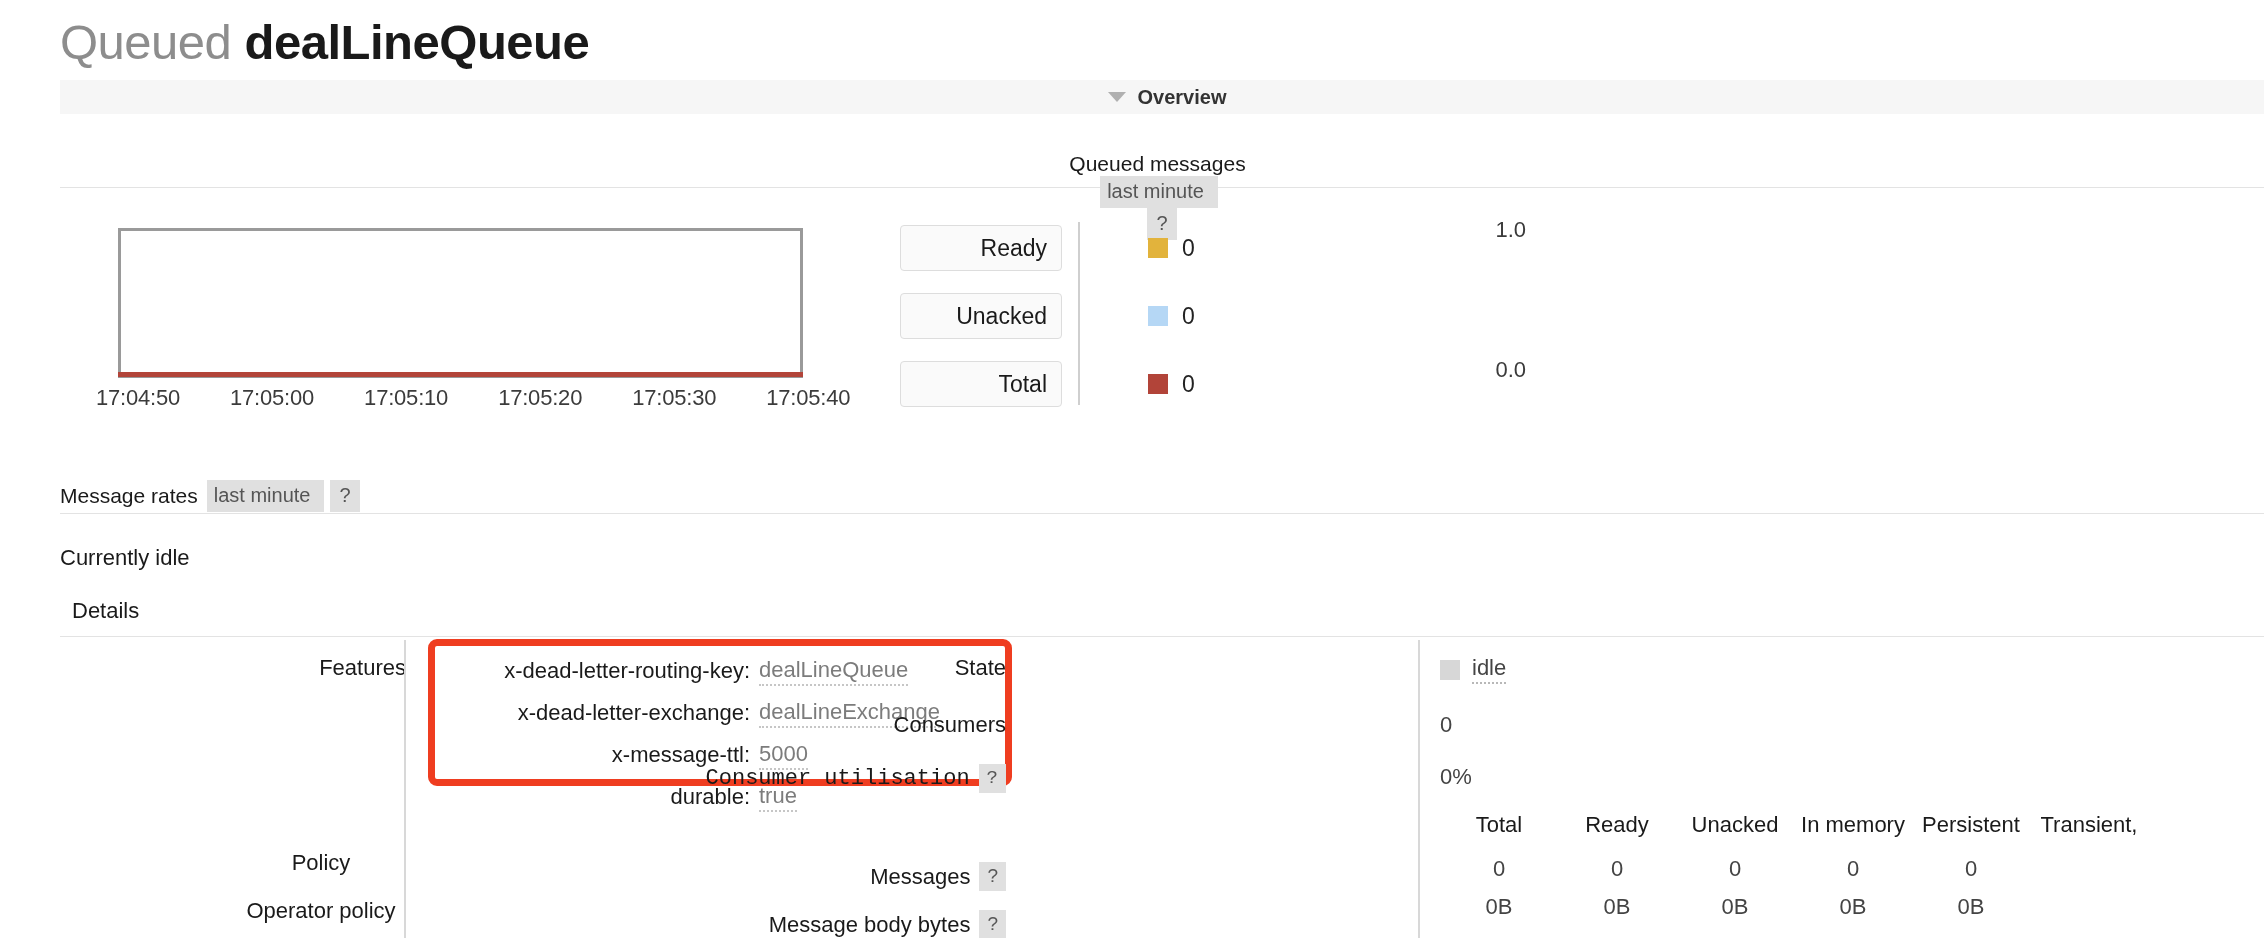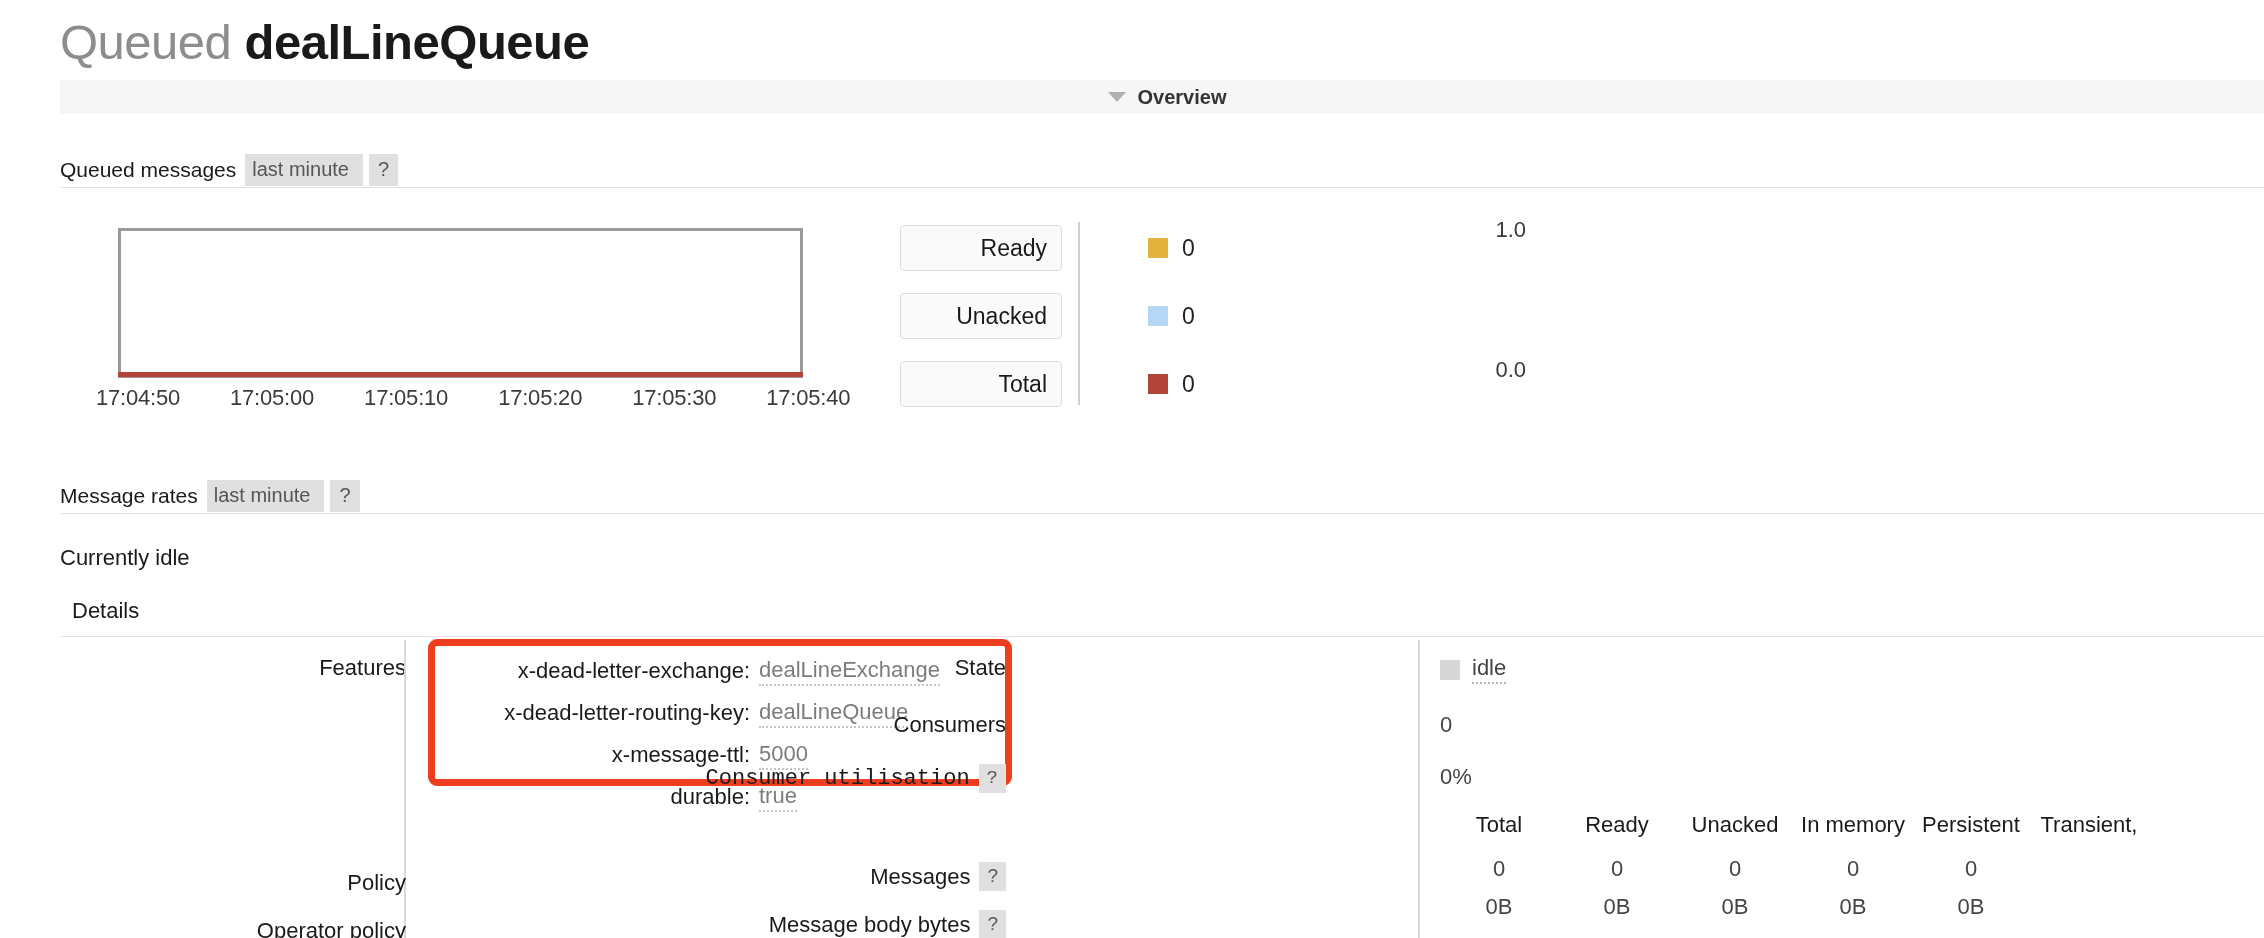--- a/index.html
+++ b/index.html
@@ -78,21 +78,21 @@
     padding: 4px 14px 5px 7px;
     margin-right: 6px;
   }
   .sub-head .help {
     background: #e0e0e0;
     color: #555555;
     font-size: 20px;
     padding: 4px 9px 5px 9px;
   }
 
-  #queued-head { top: 152px; }
+  #queued-head { top: 152px; flex-direction: column; }
   #rates-head  { top: 478px; }
 
   
   #chart-block {
     position: absolute;
     left: 60px;
     top: 210px;
     width: 1200px;
     height: 200px;
   }
@@ -272,25 +272,24 @@
     border: 7px solid #ef3d20;
     border-radius: 9px;
     box-sizing: border-box;
     pointer-events: none;
   }
 
   
   .policy-label {
     position: absolute;
     width: 170px;
-    text-align: right;
+    text-align: center;
     font-size: 22px;
     color: #1a1a1a;
     left: 236px;
-    margin-top: 20px;
   }
   #policy-label { top: 850px; }
   #oppolicy-label { top: 898px; }
 
   
   #right-divider {
     position: absolute;
     left: 1418px;
     top: 640px;
     width: 2px;
@@ -451,26 +450,26 @@
 <div id="currently-idle">Currently idle</div>
 
 <div id="details-label">Details</div>
 <div id="details-rule"></div>
 
 <div id="features-label">Features</div>
 <div id="features-divider"></div>
 
 <div id="features-list">
   <div class="feat-row">
+    <span class="feat-key">x-dead-letter-routing-key:</span>
+    <span class="feat-val">dealLineQueue</span>
+  </div>
+  <div class="feat-row">
     <span class="feat-key">x-dead-letter-exchange:</span>
     <span class="feat-val">dealLineExchange</span>
-  </div>
-  <div class="feat-row">
-    <span class="feat-key">x-dead-letter-routing-key:</span>
-    <span class="feat-val">dealLineQueue</span>
   </div>
   <div class="feat-row">
     <span class="feat-key">x-message-ttl:</span>
     <span class="feat-val">5000</span>
   </div>
   <div class="feat-row">
     <span class="feat-key">durable:</span>
     <span class="feat-val">true</span>
   </div>
 </div>

